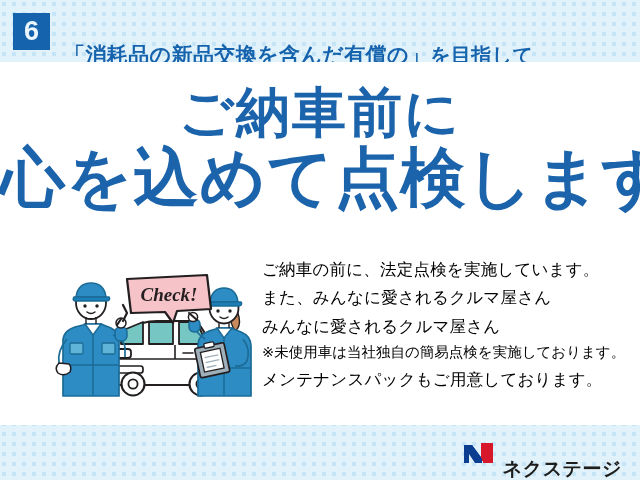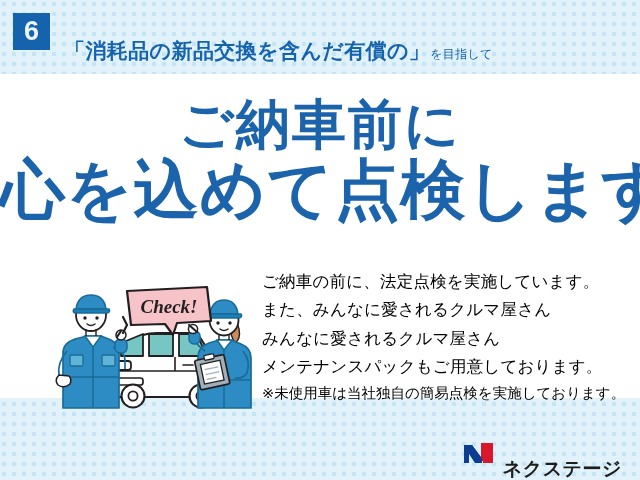--- a/index.html
+++ b/index.html
@@ -54,35 +54,34 @@
     white-space: nowrap;
     display: flex;
     align-items: baseline;
   }
   #header-quote {
     font-size: 21px;
     font-weight: bold;
     letter-spacing: 0.4px;
   }
   #header-tail {
-    font-size: 12px;
-    font-weight: normal;
+    font-size: 20px;
+    font-weight: bold;
     letter-spacing: 0.3px;
     margin-top: 48px;
   }
 
   
   #panel {
     position: absolute;
     left: 0;
     top: 62px;
     width: 640px;
-    height: 324px;
+    height: 363px;
     background: #ffffff;
-    margin-top: 12px;
   }
 
   
   #headline {
     position: absolute;
     left: 0;
     top: 20px;
     width: 640px;
     text-align: center;
     color: #1b63ab;
@@ -270,22 +269,22 @@
           <path d="M72 12 L152 8 L156 42 L122 44 L118 56 L110 45 L76 46 Z" fill="#f6c3c9" stroke="#231f20" stroke-width="2.2" stroke-linejoin="round"></path>
           <text x="114" y="34" text-anchor="middle" font-family="'Liberation Serif', 'DejaVu Serif', serif" font-size="19" font-style="italic" font-weight="bold" fill="#231f20">Check!</text>
         </g>
       </svg>
     </div>
 
     <div id="body-copy">
       <span class="body-line">ご納車の前に、法定点検を実施しています。</span>
       <span class="body-line">また、みんなに愛されるクルマ屋さん</span>
       <span class="body-line">みんなに愛されるクルマ屋さん</span>
+      <span class="body-line note">※未使用車は当社独自の簡易点検を実施しております。</span>
       <span class="body-line">メンテナンスパックもご用意しております。</span>
-      <span class="body-line note">※未使用車は当社独自の簡易点検を実施しております。</span>
     </div>
 
   </div>
 
   <div id="footer-logo">
     <svg id="logo-mark" width="34" height="24" viewBox="0 0 34 24" xmlns="http://www.w3.org/2000/svg">
       <path d="M2 22 L2 4 L10 4 L19 16 L19 2 L24 2 L24 20 L16 20 L7 8 L7 22 Z" fill="#0b3d91"></path>
       <path d="M21 2 L31 2 L31 22 L21 22 L21 14 L26 14 L26 9 L21 9 Z" fill="#d7182a"></path>
       <path d="M19 2 L26 2 L26 20 L19 20 Z" fill="#d7182a"></path>
       <path d="M2 22 L2 4 L10 4 L20 18 L20 22 L13 22 L7 13 L7 22 Z" fill="#0b3d91"></path>

